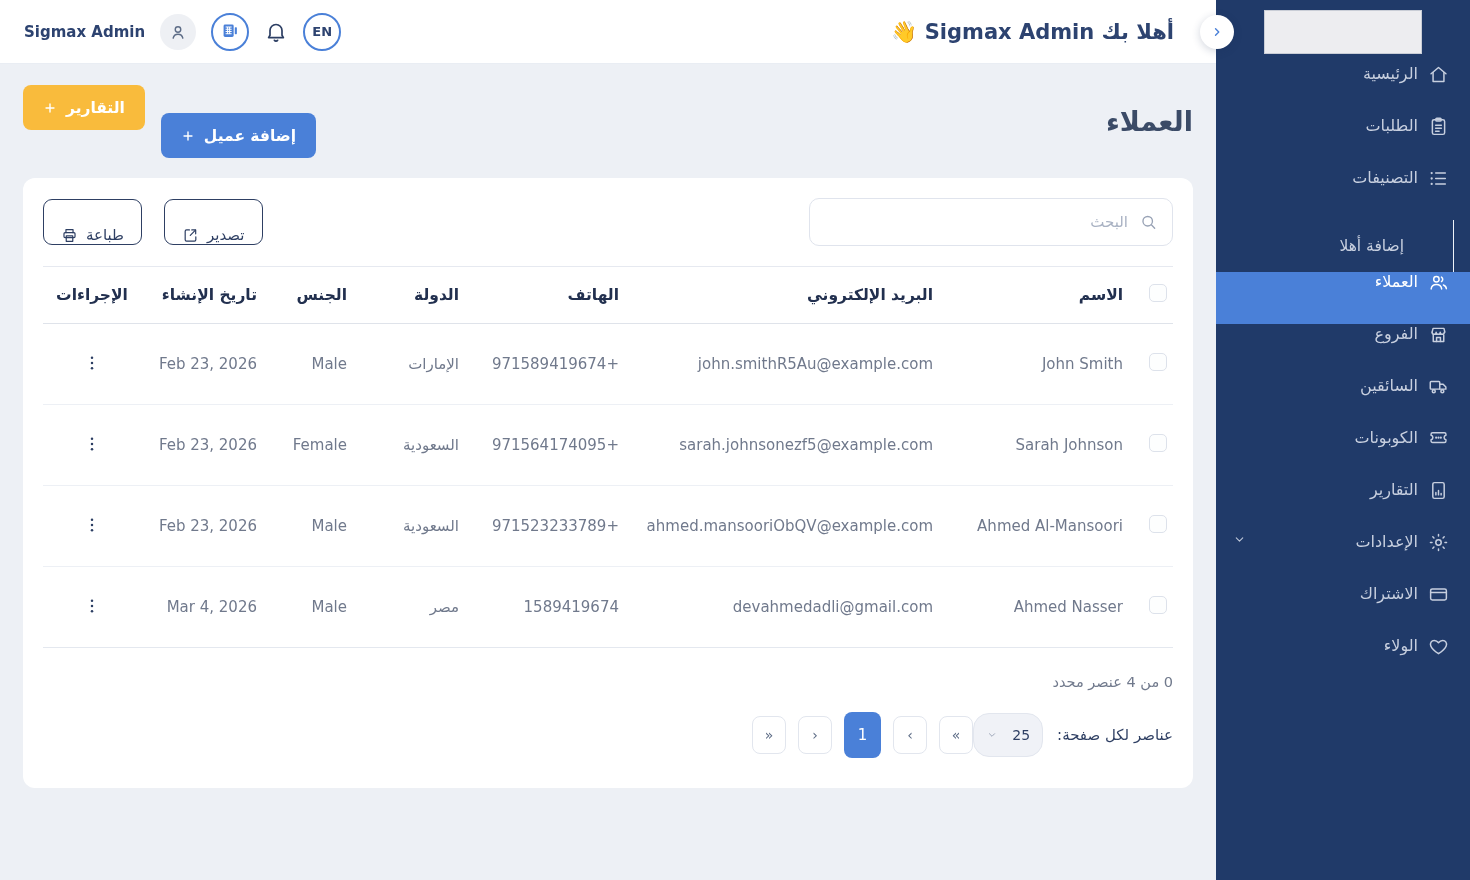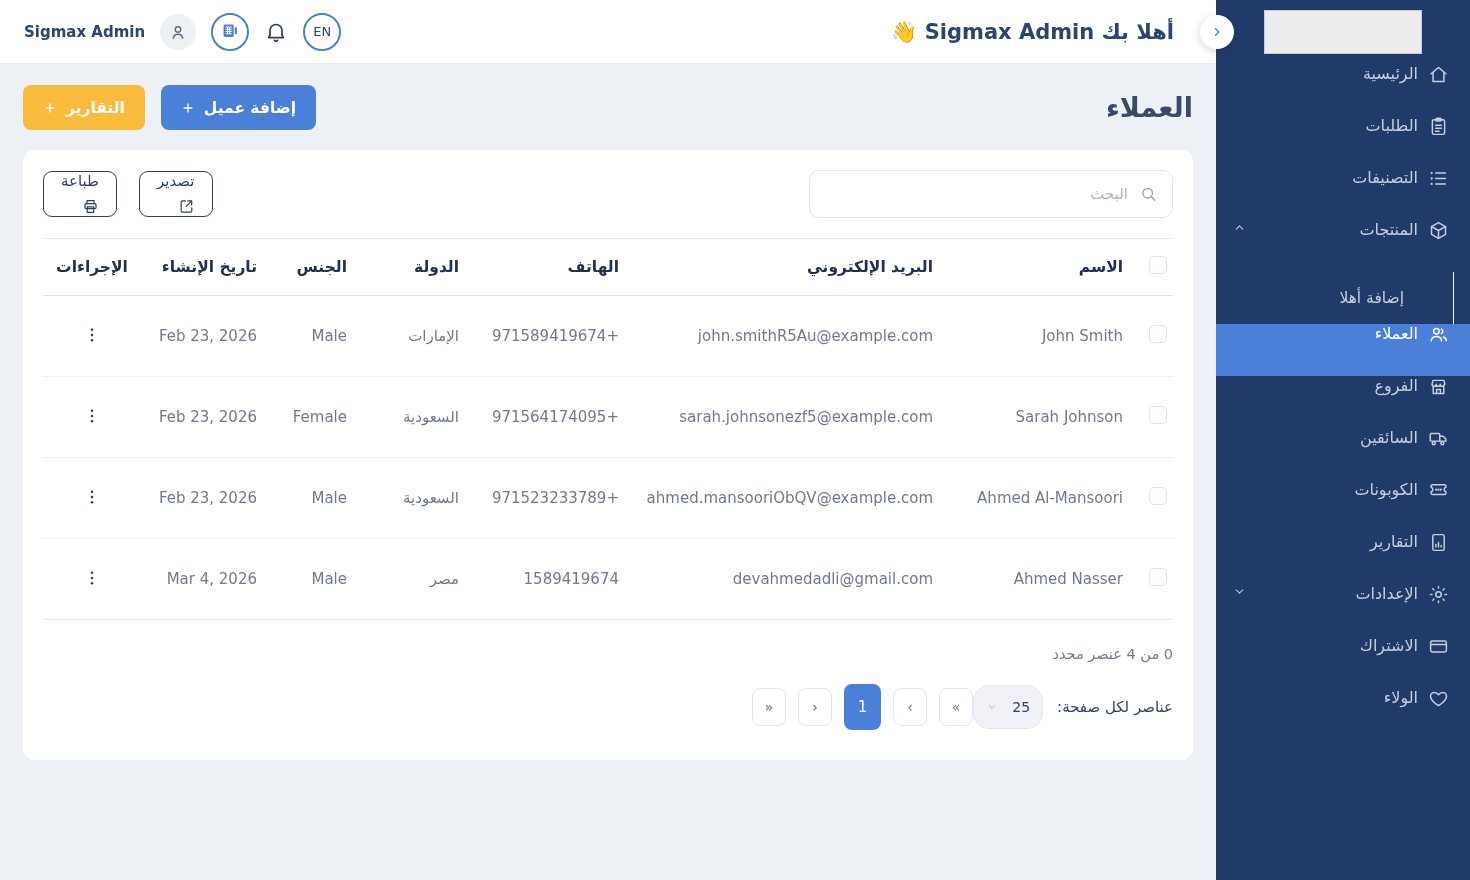--- a/index.html
+++ b/index.html
@@ -21,47 +21,47 @@
   
   .main { flex:1; min-width:0; display:flex; flex-direction:column; }
   .topbar { height:64px; background:#fff; border-bottom:1px solid #e9edf3; display:flex; align-items:center; padding:0 42px 0 24px; flex-shrink:0; }
   .welcome { font-size:21px; font-weight:bold; color:#2d4370; }
   .topbar-left { margin-inline-start:auto; display:flex; align-items:center; gap:15px; direction:rtl; }
   .brand { font-size:15px; font-weight:bold; color:#2d4370; }
   .avatar { width:36px; height:36px; border-radius:50%; background:#eef0f4; color:#5d6c86; display:grid; place-items:center; }
   .avatar .icon { width:20px; height:20px; }
   .circle-btn { width:38px; height:38px; border-radius:50%; border:2px solid #4a80d8; background:#fff; display:grid; place-items:center; cursor:pointer; }
   .pos-btn { color:#4a80d8; } .pos-btn .icon { width:22px; height:22px; }
-  .lang-btn { font-size:13px; font-weight:normal; color:#2d4370; }
+  .lang-btn { font-size:13px; font-weight:bold; color:#2d4370; }
   .bell-wrap { width:24px; height:24px; color:#2c3e63; cursor:pointer; }
   .toggle-btn { position:absolute; top:15px; right:236px; width:34px; height:34px; border-radius:50%; background:#fff;
     box-shadow:0 2px 8px rgba(25,45,85,.20); display:grid; place-items:center; color:#4a80d8; z-index:6; cursor:pointer; }
   .toggle-btn .icon { width:14px; height:14px; }
 
   
   .content { flex:1; padding:21px 23px; }
   .page-head { display:flex; align-items:center; }
   .page-title { margin:0; font-size:27px; font-weight:bold; color:#3b4b67; }
   .actions { margin-inline-start:auto; display:flex; gap:16px; }
   .btn { display:flex; align-items:center; gap:9px; height:45px; padding:0 20px; border-radius:8px; border:none;
     font-size:15.5px; font-weight:bold; color:#fff; cursor:pointer; font-family:inherit; }
   .btn .icon { width:14px; height:14px; }
-  .btn-primary { background:#4a80d8; }
+  .btn-primary { background:#4a80d8;margin-top:28px; }
   .btn-warning { background:#f9bb3c; }
 
   .card { margin-top:20px; background:#fff; border-radius:12px; padding:20px 20px 30px; }
   .card-toolbar { display:flex; align-items:center; }
   .search-wrap { position:relative; width:364px; }
   .search-input { width:100%; height:48px; border:1px solid #e0e4ed; border-radius:10px; background:#fff;
     padding:0 44px 0 14px; font-size:15px; color:#3b4b67; direction:rtl; outline:none; font-family:inherit; }
   .search-input::placeholder { color:#a9b2c3; }
   .search-icon { position:absolute; right:15px; top:50%; transform:translateY(-50%); width:19px; height:19px; color:#98a2b5; }
   .toolbar-btns { margin-inline-start:auto; display:flex; gap:22px; }
-  .btn-outline { display:flex; align-items:flex-start; gap:8px; height:46px; padding:0 17px; border-radius:9px;
-    border:1px solid #2e3f63; background:#fff; color:#2e3f63; font-size:15px; cursor:pointer; font-family:inherit;flex-direction:column; }
+  .btn-outline { display:flex; align-items:flex-end; gap:8px; height:46px; padding:0 17px; border-radius:9px;
+    border:1px solid #2e3f63; background:#fff; color:#2e3f63; font-size:15px; cursor:pointer; font-family:inherit; }
   .btn-outline .icon { width:17px; height:17px; }
 
   table { width:100%; border-collapse:collapse; table-layout:fixed; margin-top:20px; direction:rtl; }
   th { text-align:right; font-size:15.5px; font-weight:bold; color:#22304f; padding:17px 6px;
     border-top:1px solid #e6e9f0; border-bottom:1px solid #dfe3ea; }
   td { text-align:right; font-size:15px; color:#70798c; padding:26px 6px; border-bottom:1px solid #edf0f5; }
   tr:last-child td { border-bottom:1px solid #e4e8ef; }
   .col-actions { text-align:center !important; }
   .cb { display:inline-block; width:18px; height:18px; border:1.5px solid #dde2eb; border-radius:5px; background:#fdfefe; cursor:pointer; }
   .dots-btn { width:28px; height:28px; border:none; background:none; color:#2c3e63; cursor:pointer; padding:0; }
@@ -107,34 +107,20 @@
           <span class="nav-label">الطلبات</span>
         </div>
         <div class="nav-item">
           <span class="nav-icon">
             <svg viewBox="0 0 24 24" fill="none" stroke="currentColor" stroke-width="1.7" stroke-linecap="round" stroke-linejoin="round">
               <path d="M8.8 5.8h11M8.8 12h11M8.8 18.2h11"></path>
               <path d="M4.2 5.8h.01M4.2 12h.01M4.2 18.2h.01" stroke-width="2.6"></path>
             </svg>
           </span>
           <span class="nav-label">التصنيفات</span>
-        </div>
-        <div class="nav-item">
-          <span class="nav-icon">
-            <svg viewBox="0 0 24 24" fill="none" stroke="currentColor" stroke-width="1.7" stroke-linecap="round" stroke-linejoin="round">
-              <path d="M12 3 20 7.5v9L12 21l-8-4.5v-9z"></path>
-              <path d="M12 12l8-4.5M12 12 4 7.5M12 12v9"></path>
-            </svg>
-          </span>
-          <span class="nav-label">المنتجات</span>
-          <span class="nav-chevron">
-            <svg viewBox="0 0 24 24" fill="none" stroke="currentColor" stroke-width="1.7" stroke-linecap="round" stroke-linejoin="round">
-              <path d="m6.8 14.6 5.2-5.2 5.2 5.2"></path>
-            </svg>
-          </span>
         </div>
         <div class="submenu-group">
           <div class="nav-sub">إضافة أهلا</div>
         </div>
         <div class="nav-item active">
           <span class="nav-icon">
             <svg viewBox="0 0 24 24" fill="none" stroke="currentColor" stroke-width="1.7" stroke-linecap="round" stroke-linejoin="round">
               <circle cx="9.6" cy="8.3" r="3.1"></circle>
               <path d="M3.6 19.4c.5-3.3 2.9-5 6-5s5.5 1.7 6 5"></path>
               <path d="M15.4 5.8a3 3 0 0 1 0 5.1"></path>

